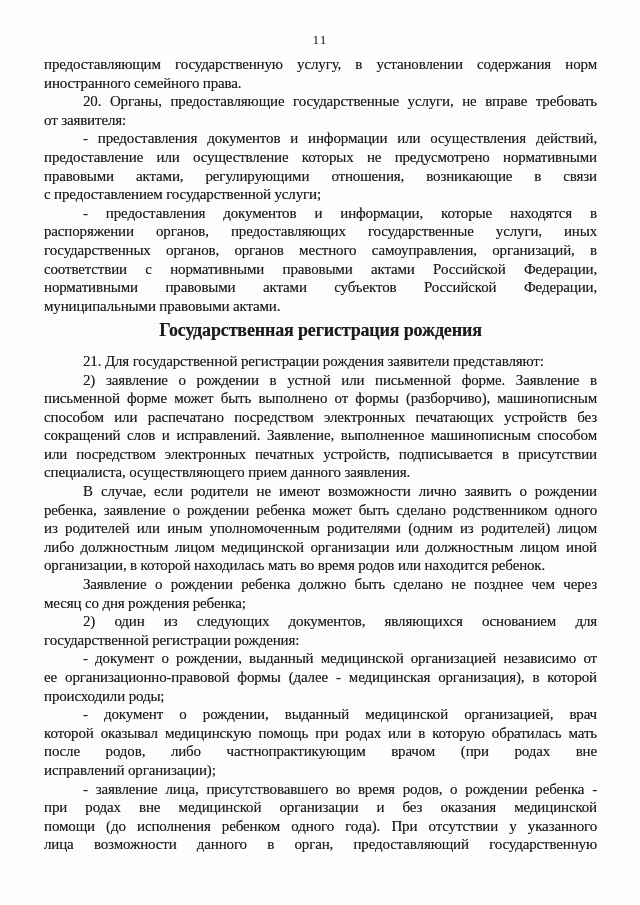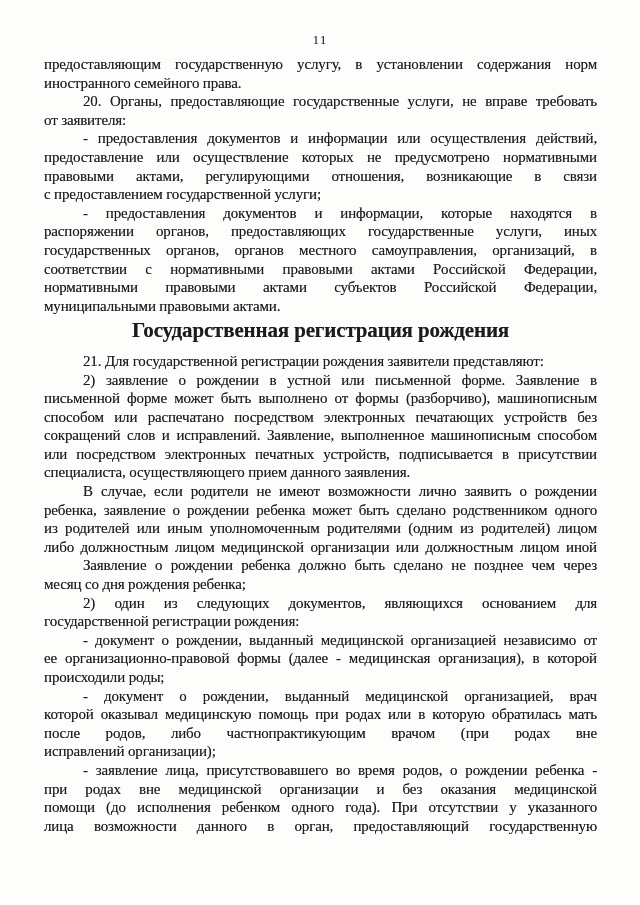--- a/index.html
+++ b/index.html
@@ -42,21 +42,21 @@
   .line.last {
     text-align: left;
     text-align-last: left;
   }
   .line.indent { padding-left: 39px; box-sizing: border-box; }
   .heading {
     font-weight: bold;
     text-align: center;
     margin: 6px 0 12px 0;
     line-height: 18.6px;
-    font-size: 21px;
+    font-size: 18px;
   }
 </style>
 </head>
 <body>
 
 <div class="sheet">
   <div class="pagenum">11</div>
   <div class="docbody" id="doc-body">
       <div class="para">
         <div class="line fill">предоставляющим государственную услугу, в установлении содержания норм</div>
@@ -90,20 +90,21 @@
         <div class="line fill">способом или распечатано посредством электронных печатающих устройств без</div>
         <div class="line fill">сокращений слов и исправлений. Заявление, выполненное машинописным способом</div>
         <div class="line fill">или посредством электронных печатных устройств, подписывается в присутствии</div>
         <div class="line last">специалиста, осуществляющего прием данного заявления.</div>
       </div>
       <div class="para">
         <div class="line fill indent">В случае, если родители не имеют возможности лично заявить о рождении</div>
         <div class="line fill">ребенка, заявление о рождении ребенка может быть сделано родственником одного</div>
         <div class="line fill">из родителей или иным уполномоченным родителями (одним из родителей) лицом</div>
         <div class="line fill">либо должностным лицом медицинской организации или должностным лицом иной</div>
+        <div class="line last">организации, в которой находилась мать во время родов или находится ребенок.</div>
       </div>
       <div class="para">
         <div class="line fill indent">Заявление о рождении ребенка должно быть сделано не позднее чем через</div>
         <div class="line last">месяц со дня рождения ребенка;</div>
       </div>
       <div class="para">
         <div class="line fill indent">2) один из следующих документов, являющихся основанием для</div>
         <div class="line last">государственной регистрации рождения:</div>
       </div>
       <div class="para">

